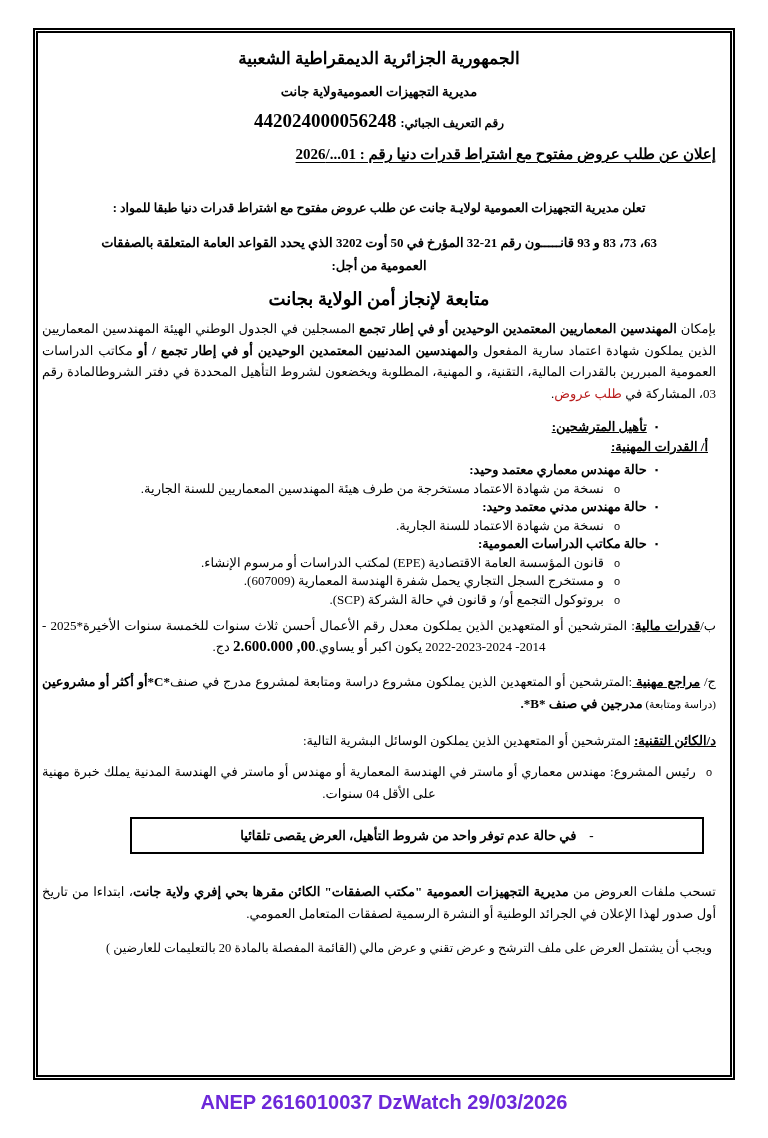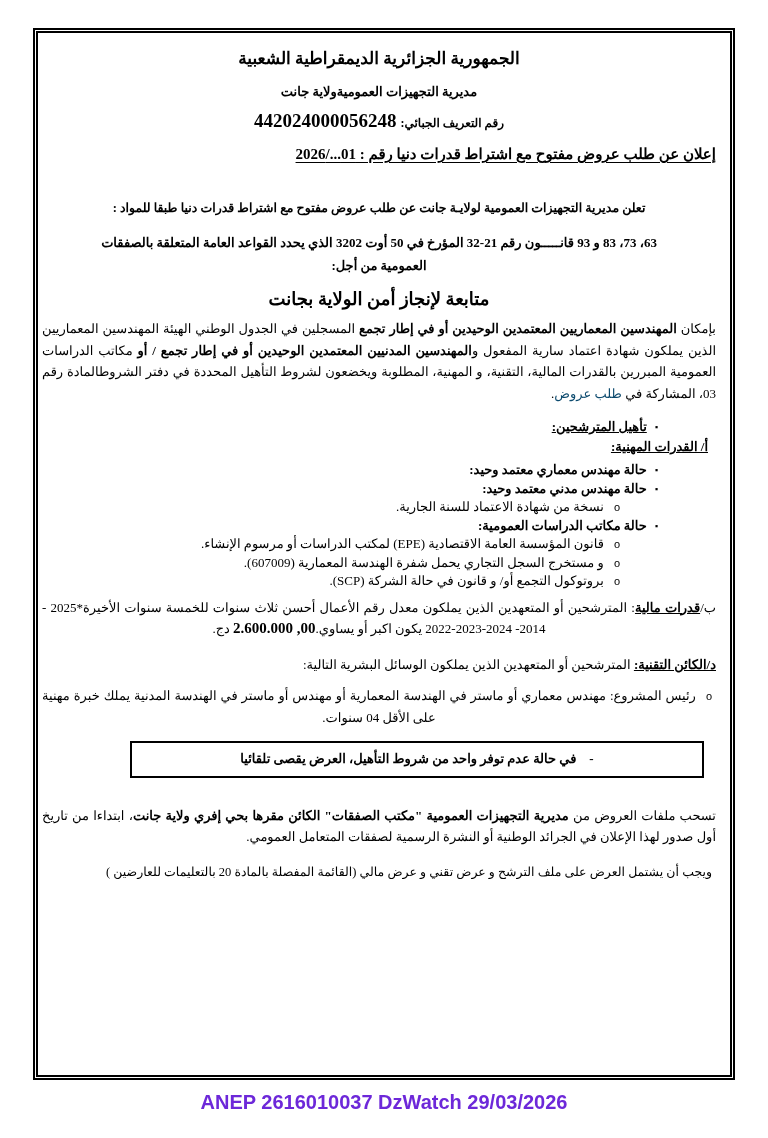--- a/index.html
+++ b/index.html
@@ -22,21 +22,21 @@
   .taxline{margin-top:9px;line-height:24px;}
   .taxlabel{font-size:12px;font-weight:bold;}
   .taxnum{font-size:19px;font-weight:bold;letter-spacing:.5px;}
   .announce{font-size:15px;font-weight:bold;margin-top:9px;line-height:20px;text-align:right;}
   .announce span{text-decoration:underline;text-underline-offset:3px;}
   .p-open{font-size:12.5px;font-weight:bold;line-height:17px;margin-top:36px;}
   .p-law1{font-size:13px;font-weight:bold;line-height:18px;margin-top:17px;}
   .p-law2{font-size:13px;font-weight:bold;line-height:18px;margin-top:5px;}
   .proj{font-size:18px;font-weight:bold;line-height:22px;margin-top:13px;}
   .intro{font-size:13px;line-height:21.5px;margin-top:8px;}
-  .red{color:#0c4a6e;}
+  .red{color:#b91c1c;}
   .qtitle{font-size:13px;line-height:17px;margin-top:14px;padding-right:58px;}
   .qa{font-size:13px;line-height:17px;margin-top:2px;padding-right:8px;}
   .list{margin-top:6px;}
   .li1{font-size:13px;line-height:17.5px;padding-right:58px;}
   .li2{font-size:13px;line-height:17.5px;padding-right:96px;}
   .bullet1{display:inline-block;font-size:9px;vertical-align:1px;margin-left:8px;}
   .bullet2{display:inline-block;font-size:11px;font-family:"Liberation Sans","DejaVu Sans",sans-serif;margin-left:10px;}
   .fin1{font-size:13px;line-height:21px;margin-top:6px;text-align:justify;text-align-last:justify;}
   .fin2{font-size:13px;line-height:21px;text-align:center;}
   .amount{font-size:15px;font-weight:bold;}
@@ -89,35 +89,39 @@
 
   <div class="qtitle">
     <span class="bullet1">▪</span><span class="b u">تأهيل المترشحين:</span>
   </div>
   <div class="qa">
     <span class="b u">أ/ القدرات المهنية:</span>
   </div>
 
   <div class="list">
     <div class="li1"><span class="bullet1">▪</span><span class="b">حالة مهندس معماري معتمد وحيد:</span></div>
+    <div class="li2"><span class="bullet2">o</span><span>نسخة من شهادة الاعتماد مستخرجة من طرف هيئة المهندسين المعماريين للسنة  الجارية.</span></div>
     <div class="li1"><span class="bullet1">▪</span><span class="b">حالة مهندس مدني  معتمد وحيد:</span></div>
     <div class="li2"><span class="bullet2">o</span><span>نسخة من شهادة الاعتماد للسنة  الجارية.</span></div>
     <div class="li1"><span class="bullet1">▪</span><span class="b">حالة مكاتب الدراسات العمومية:</span></div>
     <div class="li2"><span class="bullet2">o</span><span>قانون المؤسسة العامة الاقتصادية (EPE) لمكتب الدراسات أو مرسوم  الإنشاء.</span></div>
     <div class="li2"><span class="bullet2">o</span><span>و مستخرج السجل التجاري يحمل شفرة الهندسة المعمارية (607009).</span></div>
     <div class="li2"><span class="bullet2">o</span><span>بروتوكول التجمع أو/ و قانون في حالة الشركة (SCP).</span></div>
   </div>
 
   <div class="fin1">
     <span>ب/</span><span class="b u">قدرات مالية</span><span>: المترشحين  أو المتعهدين الذين يملكون معدل رقم الأعمال أحسن ثلاث  سنوات للخمسة  سنوات الأخيرة*2025 - </span>
   </div>
   <div class="fin2">
     <span>2014- 2022-2023-2024 يكون اكبر أو يساوي.</span><span class="amount">00, 2.600.000</span><span> دج.</span>
   </div>
 
+  <div class="refs">
+    <span>ج/ </span><span class="b u">مراجع مهنية </span><span> :المترشحين أو المتعهدين الذين يملكون مشروع دراسة ومتابعة لمشروع مدرج في صنف</span><span class="b">*C*أو أكثر أو </span><span class="b">مشروعين </span><span class="small">(دراسة ومتابعة) </span><span class="b">مدرجين في صنف *B*.</span>
+  </div>
 
   <div class="tech">
     <span class="b u">د/الكائن التقنية:</span><span> المترشحين أو المتعهدين الذين يملكون الوسائل البشرية التالية:</span>
   </div>
 
   <div class="pm1">
     <span class="bullet2">o</span><span>رئيس المشروع: مهندس معماري أو  ماستر في الهندسة المعمارية أو مهندس أو ماستر في الهندسة المدنية  يملك خبرة مهنية</span>
   </div>
   <div class="pm2">على الأقل 04 سنوات.</div>
 

